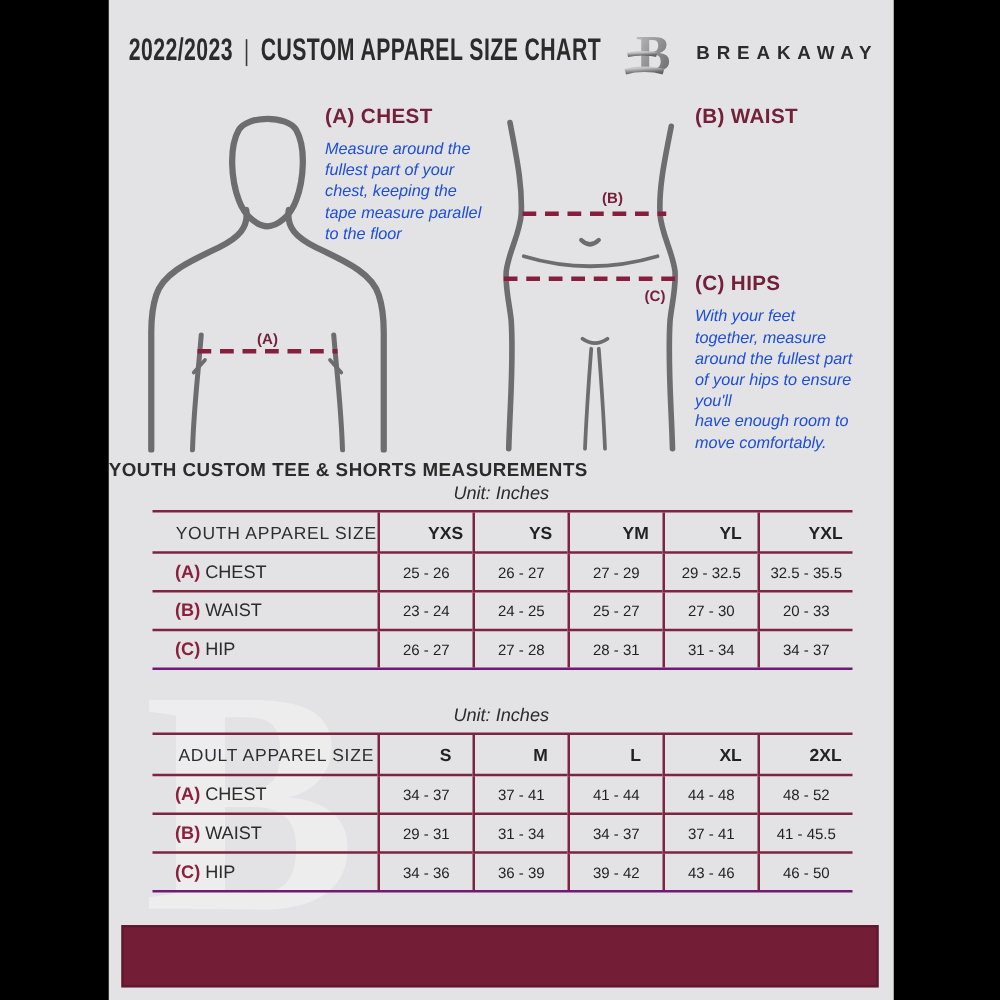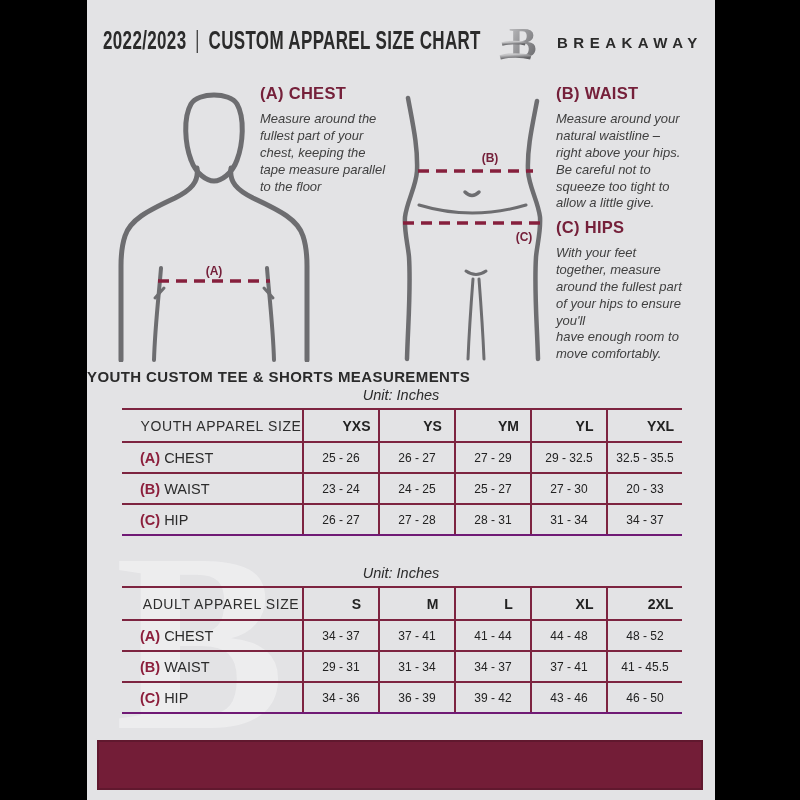--- a/index.html
+++ b/index.html
@@ -24,21 +24,21 @@
     letter-spacing:5.5px;color:#2b2b2b;
   }
   
   .fig{position:absolute;}
   .fig path,.fig ellipse{fill:none;stroke:#6d6d70;stroke-linecap:round;}
   .dash{stroke:#861f3c !important;stroke-width:3.5;stroke-dasharray:11 7;stroke-linecap:butt !important;}
   .fig-label{font-size:12px;font-weight:bold;fill:#75203a;font-family:"Liberation Sans",sans-serif;}
   .guide-block{position:absolute;color:#75203a;}
   .guide-heading{font-size:16.5px;font-weight:bold;letter-spacing:0.3px;color:#75203a;}
   .guide-body{
-    margin-top:8px;font-size:13px;font-style:italic;color:#404040;
+    margin-top:8px;font-size:13px;font-style:italic;color:#1d4ed8;
     line-height:1.3;white-space:pre-line;
   }
   
   .sec-title{
     position:absolute;left:0;right:0;text-align:left;font-size:15px;
     font-weight:bold;color:#2b2b2b;letter-spacing:0.4px;z-index:2;
   }
   .sec-unit{
     position:absolute;left:0;right:0;text-align:center;font-size:14.5px;
     font-style:italic;color:#2b2b2b;z-index:2;
@@ -133,26 +133,20 @@
     <div class="guide-heading">(A) CHEST</div>
     <div class="guide-body">Measure around the
 fullest part of your
 chest, keeping the
 tape measure parallel
 to the floor</div>
   </div>
 
   <div class="guide-block" style="left:469px;top:84px;width:155px">
     <div class="guide-heading">(B) WAIST</div>
-    <div class="guide-body">Measure around your
-natural waistline –
-right above your hips.
-Be careful not to
-squeeze too tight to
-allow a little give.</div>
   </div>
 
   <div class="guide-block" style="left:469px;top:218px;width:155px">
     <div class="guide-heading">(C) HIPS</div>
     <div class="guide-body">With your feet
 together, measure
 around the fullest part
 of your hips to ensure
 you'll
 have enough room to

